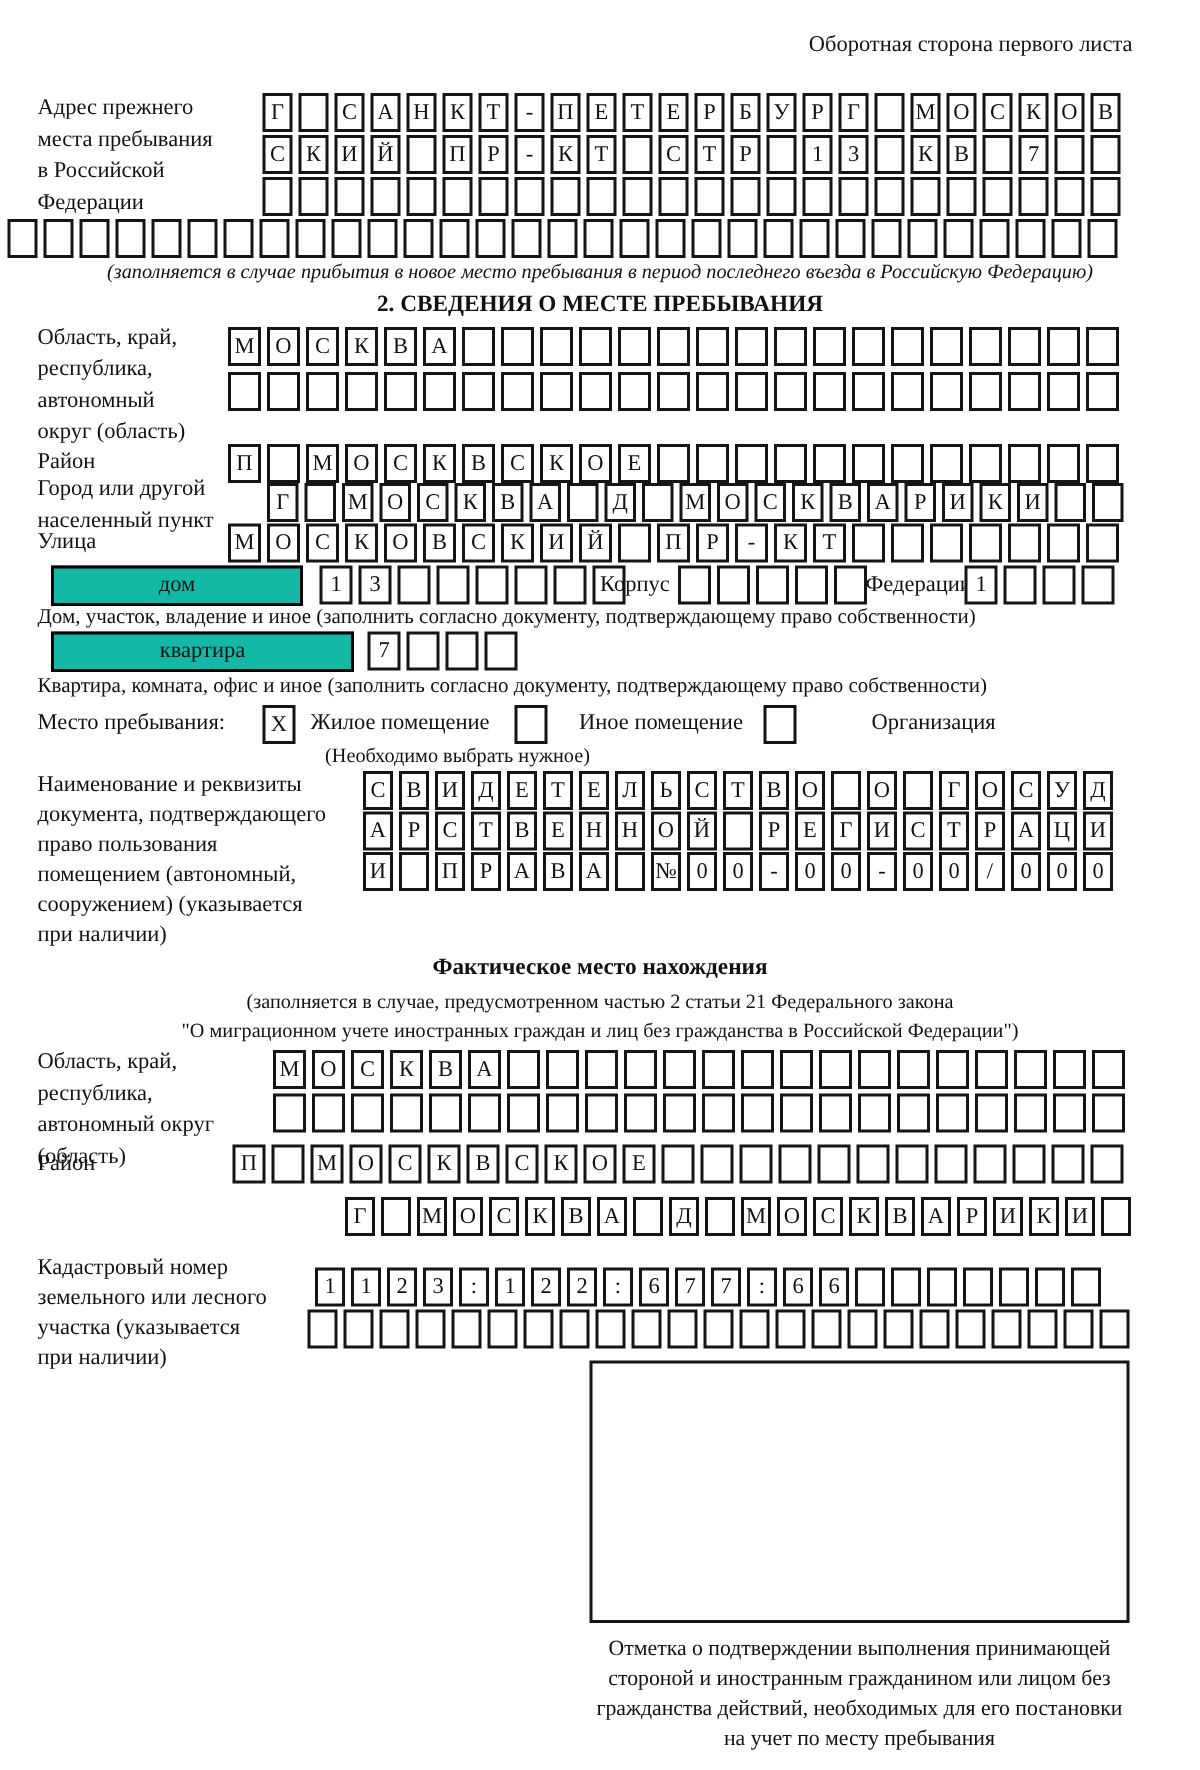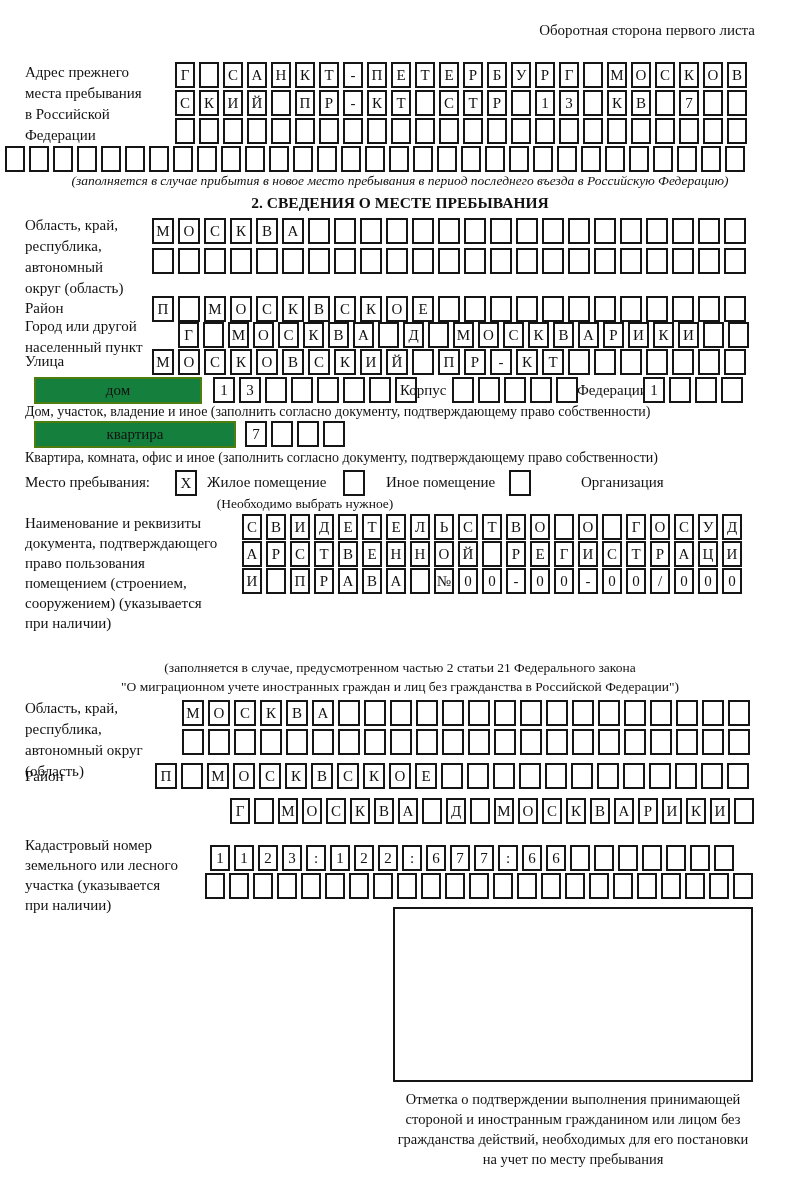--- a/index.html
+++ b/index.html
@@ -15,22 +15,22 @@
   .bold{font-weight:bold;}
   .row{position:absolute;display:flex;gap:4px;white-space:nowrap;}
   .cell{
     display:inline-flex;align-items:center;justify-content:center;
     width:20px;height:26px;border:2px solid #151515;box-sizing:border-box;
     font-size:15px;flex:0 0 auto;background:#fff;
   }
   .p26 .cell{width:22px;}
   .p25 .cell{width:21px;}
   .boxfield{
-    position:absolute;height:27px;border:2px solid #4d7c0f;box-sizing:border-box;
-    display:flex;align-items:center;justify-content:center;font-size:15px;background:#15803d;
+    position:absolute;height:27px;border:2px solid #000000;box-sizing:border-box;
+    display:flex;align-items:center;justify-content:center;font-size:15px;background:#14b8a6;
   }
   .checkbox{
     position:absolute;width:22px;height:26px;border:2px solid #151515;box-sizing:border-box;
     display:flex;align-items:center;justify-content:center;font-size:15px;background:#fff;
   }
   .stamp{
     position:absolute;border:2px solid #151515;box-sizing:border-box;background:#fff;
   }
   .caption{font-size:14.5px;line-height:20px;text-align:center;white-space:pre-line;}
 </style>
@@ -339,21 +339,21 @@
   <span class="abs label" style="left:207px;top:472px;">Жилое помещение</span>
   <span class="checkbox" style="left:343px;top:470px;"></span>
   <span class="abs label" style="left:386px;top:472px;">Иное помещение</span>
   <span class="checkbox" style="left:509px;top:470px;"></span>
   <span class="abs label" style="left:537px;top:472px;margin-left:44px;">Организация</span>
   <div class="abs smallnote" style="left:190px;top:496px;width:230px;text-align:center;">(Необходимо выбрать нужное)</div>
 
   <div class="abs label" style="left:25px;top:513px;width:215px;line-height:20px;">Наименование и реквизиты
 документа, подтверждающего
 право пользования
-помещением (строением,
+помещением (автономный,
 сооружением) (указывается
 при наличии)</div>
   <div class="row p24" style="left:242px;top:514px;">
       <span class="cell">С</span>
       <span class="cell">В</span>
       <span class="cell">И</span>
       <span class="cell">Д</span>
       <span class="cell">Е</span>
       <span class="cell">Т</span>
       <span class="cell">Е</span>
@@ -412,20 +412,21 @@
       <span class="cell">0</span>
       <span class="cell">-</span>
       <span class="cell">0</span>
       <span class="cell">0</span>
       <span class="cell">/</span>
       <span class="cell">0</span>
       <span class="cell">0</span>
       <span class="cell">0</span>
     </div>
 
+  <div class="abs center bold" style="top:636px;font-size:15.5px;">Фактическое место нахождения</div>
   <div class="abs center smallnote" style="top:660px;">(заполняется в случае, предусмотренном частью 2 статьи 21 Федерального закона</div>
   <div class="abs center smallnote" style="top:679px;">"О миграционном учете иностранных граждан и лиц без гражданства в Российской Федерации")</div>
 
   <div class="abs label" style="left:25px;top:698px;width:160px;">Область, край,
 республика,
 автономный округ
 (область)</div>
   <div class="row p26" style="left:182px;top:700px;">
       <span class="cell">М</span>
       <span class="cell">О</span>

